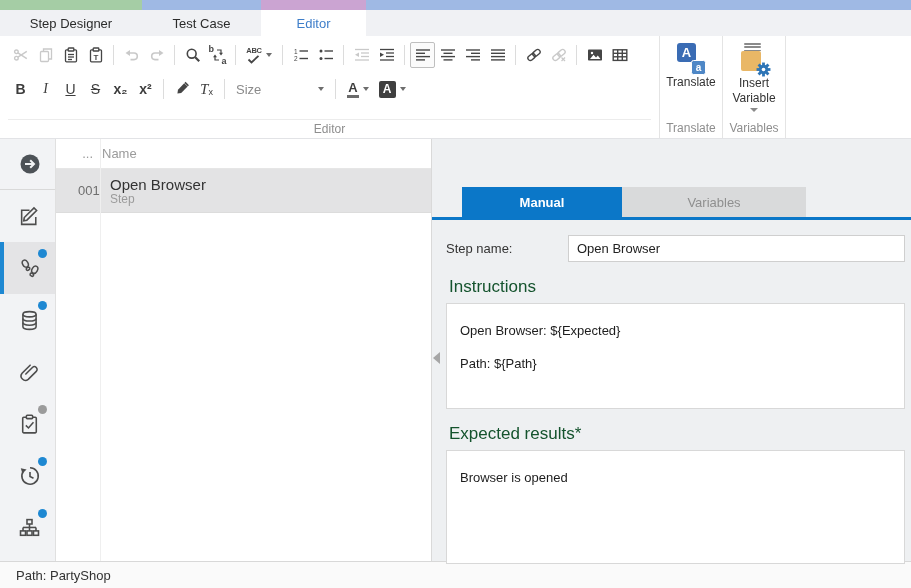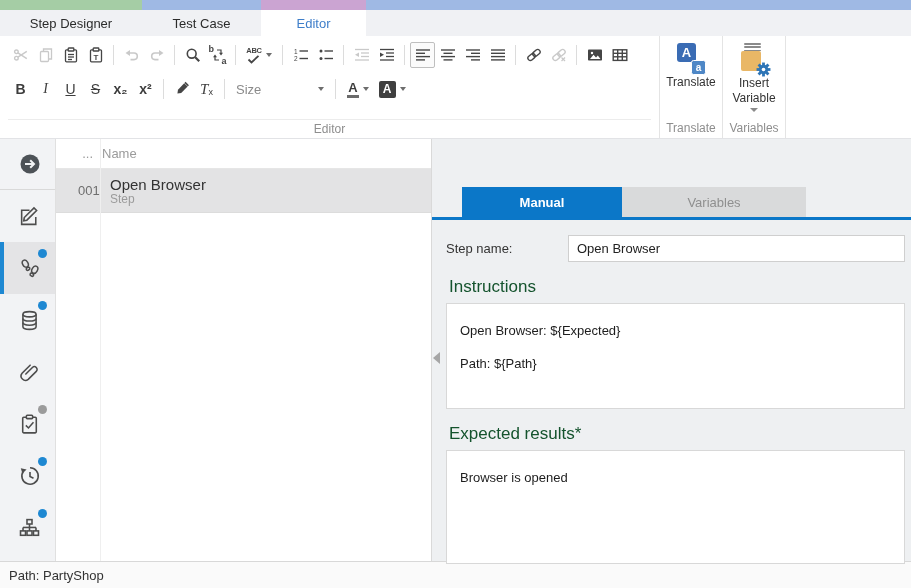--- a/index.html
+++ b/index.html
@@ -92,21 +92,21 @@
   .namerow { display:flex; align-items:center; margin-top:15px;gap:8px; }
   .flabel { width:114px; font-size:13px; color:#333; }
   .stepname-input { flex:1; height:27px; border:1px solid #cfcfcf; background:#fff; padding:0 8px; font-size:13px; color:#222; font-family:inherit; }
   .section-title { color:#14532d; font-size:17px; font-weight:normal; margin:15px 0 6px 3px; }
   .rtbox { background:#fff; border:1px solid #d8d8d8; padding:20px 13px 0 13px; font-size:13px; color:#1d1d1d; cursor:text; }
   .rtbox.inst { height:106px; }
   .rtbox.exp { height:114px; }
   .rt-line { margin-bottom:19px; line-height:14px; }
 
   
-  .statusbar { height:27px; background:#fafafa; border-top:1px solid #d8d8d8; display:flex; align-items:center; padding-left:9px; font-size:13px; color:#333; }
+  .statusbar { height:27px; background:#fafafa; border-top:1px solid #d8d8d8; display:flex; align-items:center; padding-left:16px; font-size:13px; color:#333; }
 </style>
 </head>
 <body>
 
 <div class="tabbar">
   <div class="dtab t2">
     <div class="stripe"></div>
     <div class="tlabel">Step Designer</div>
   </div>
   <div class="dtab t1">

